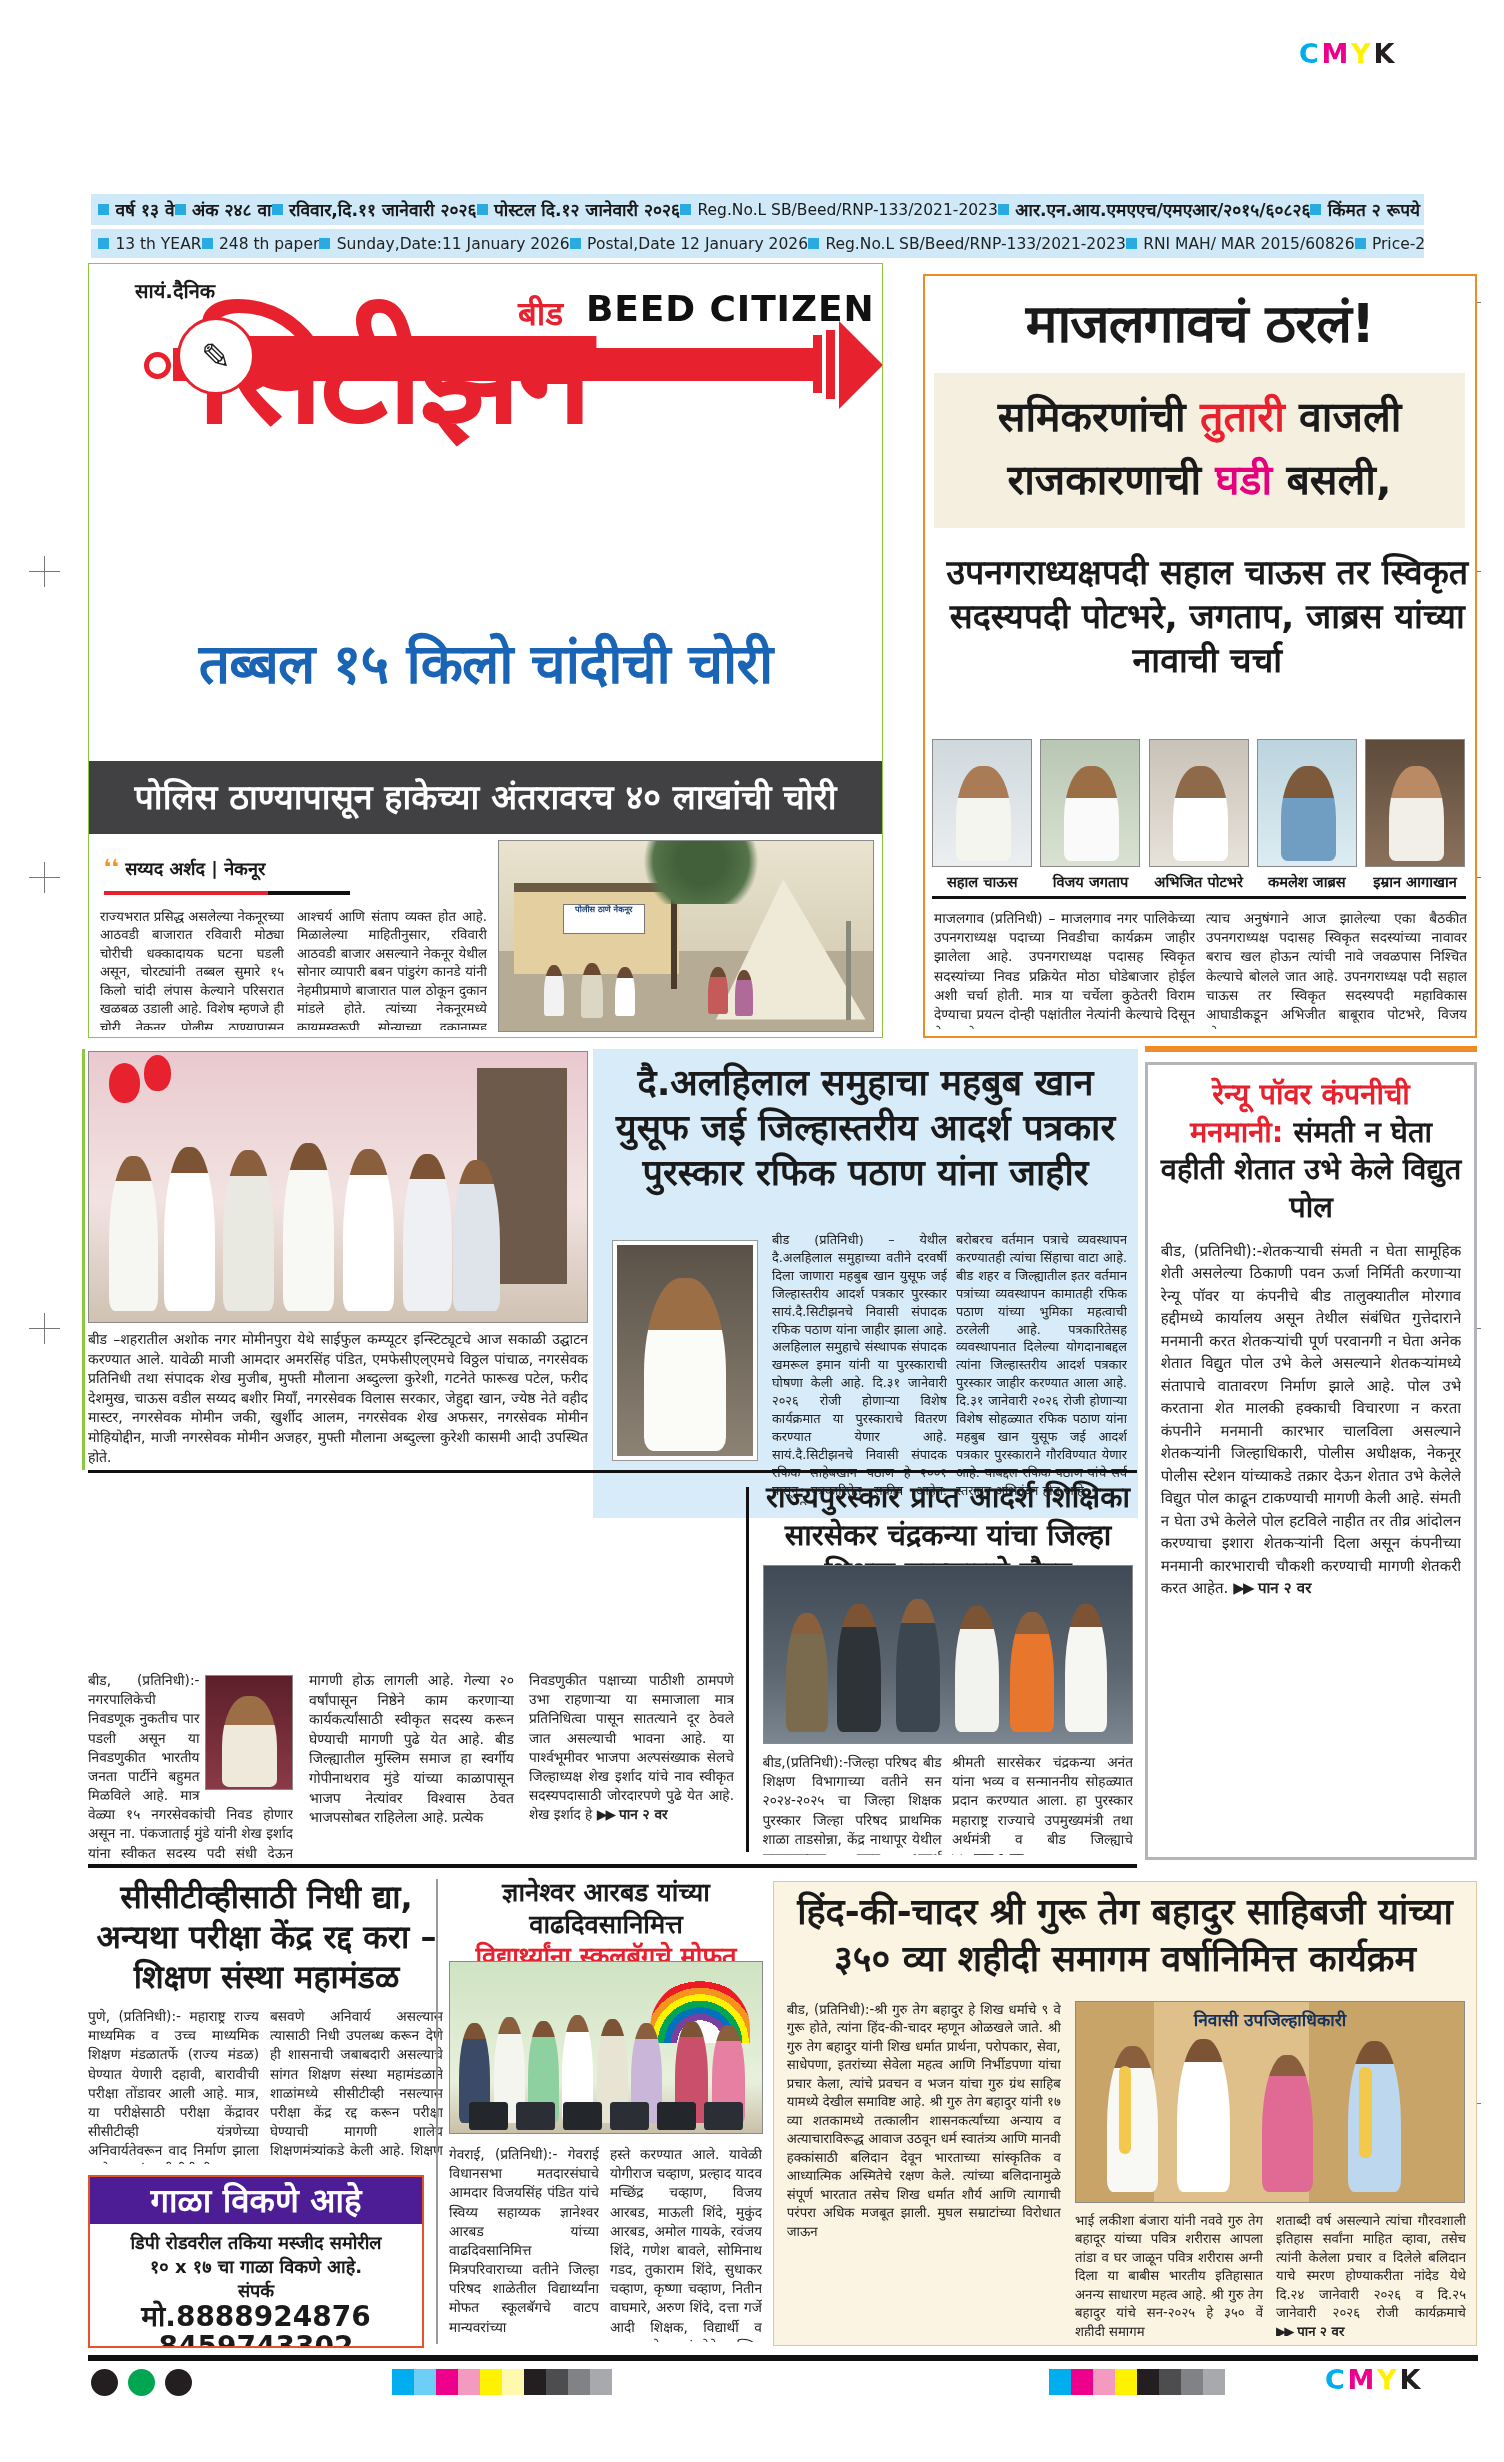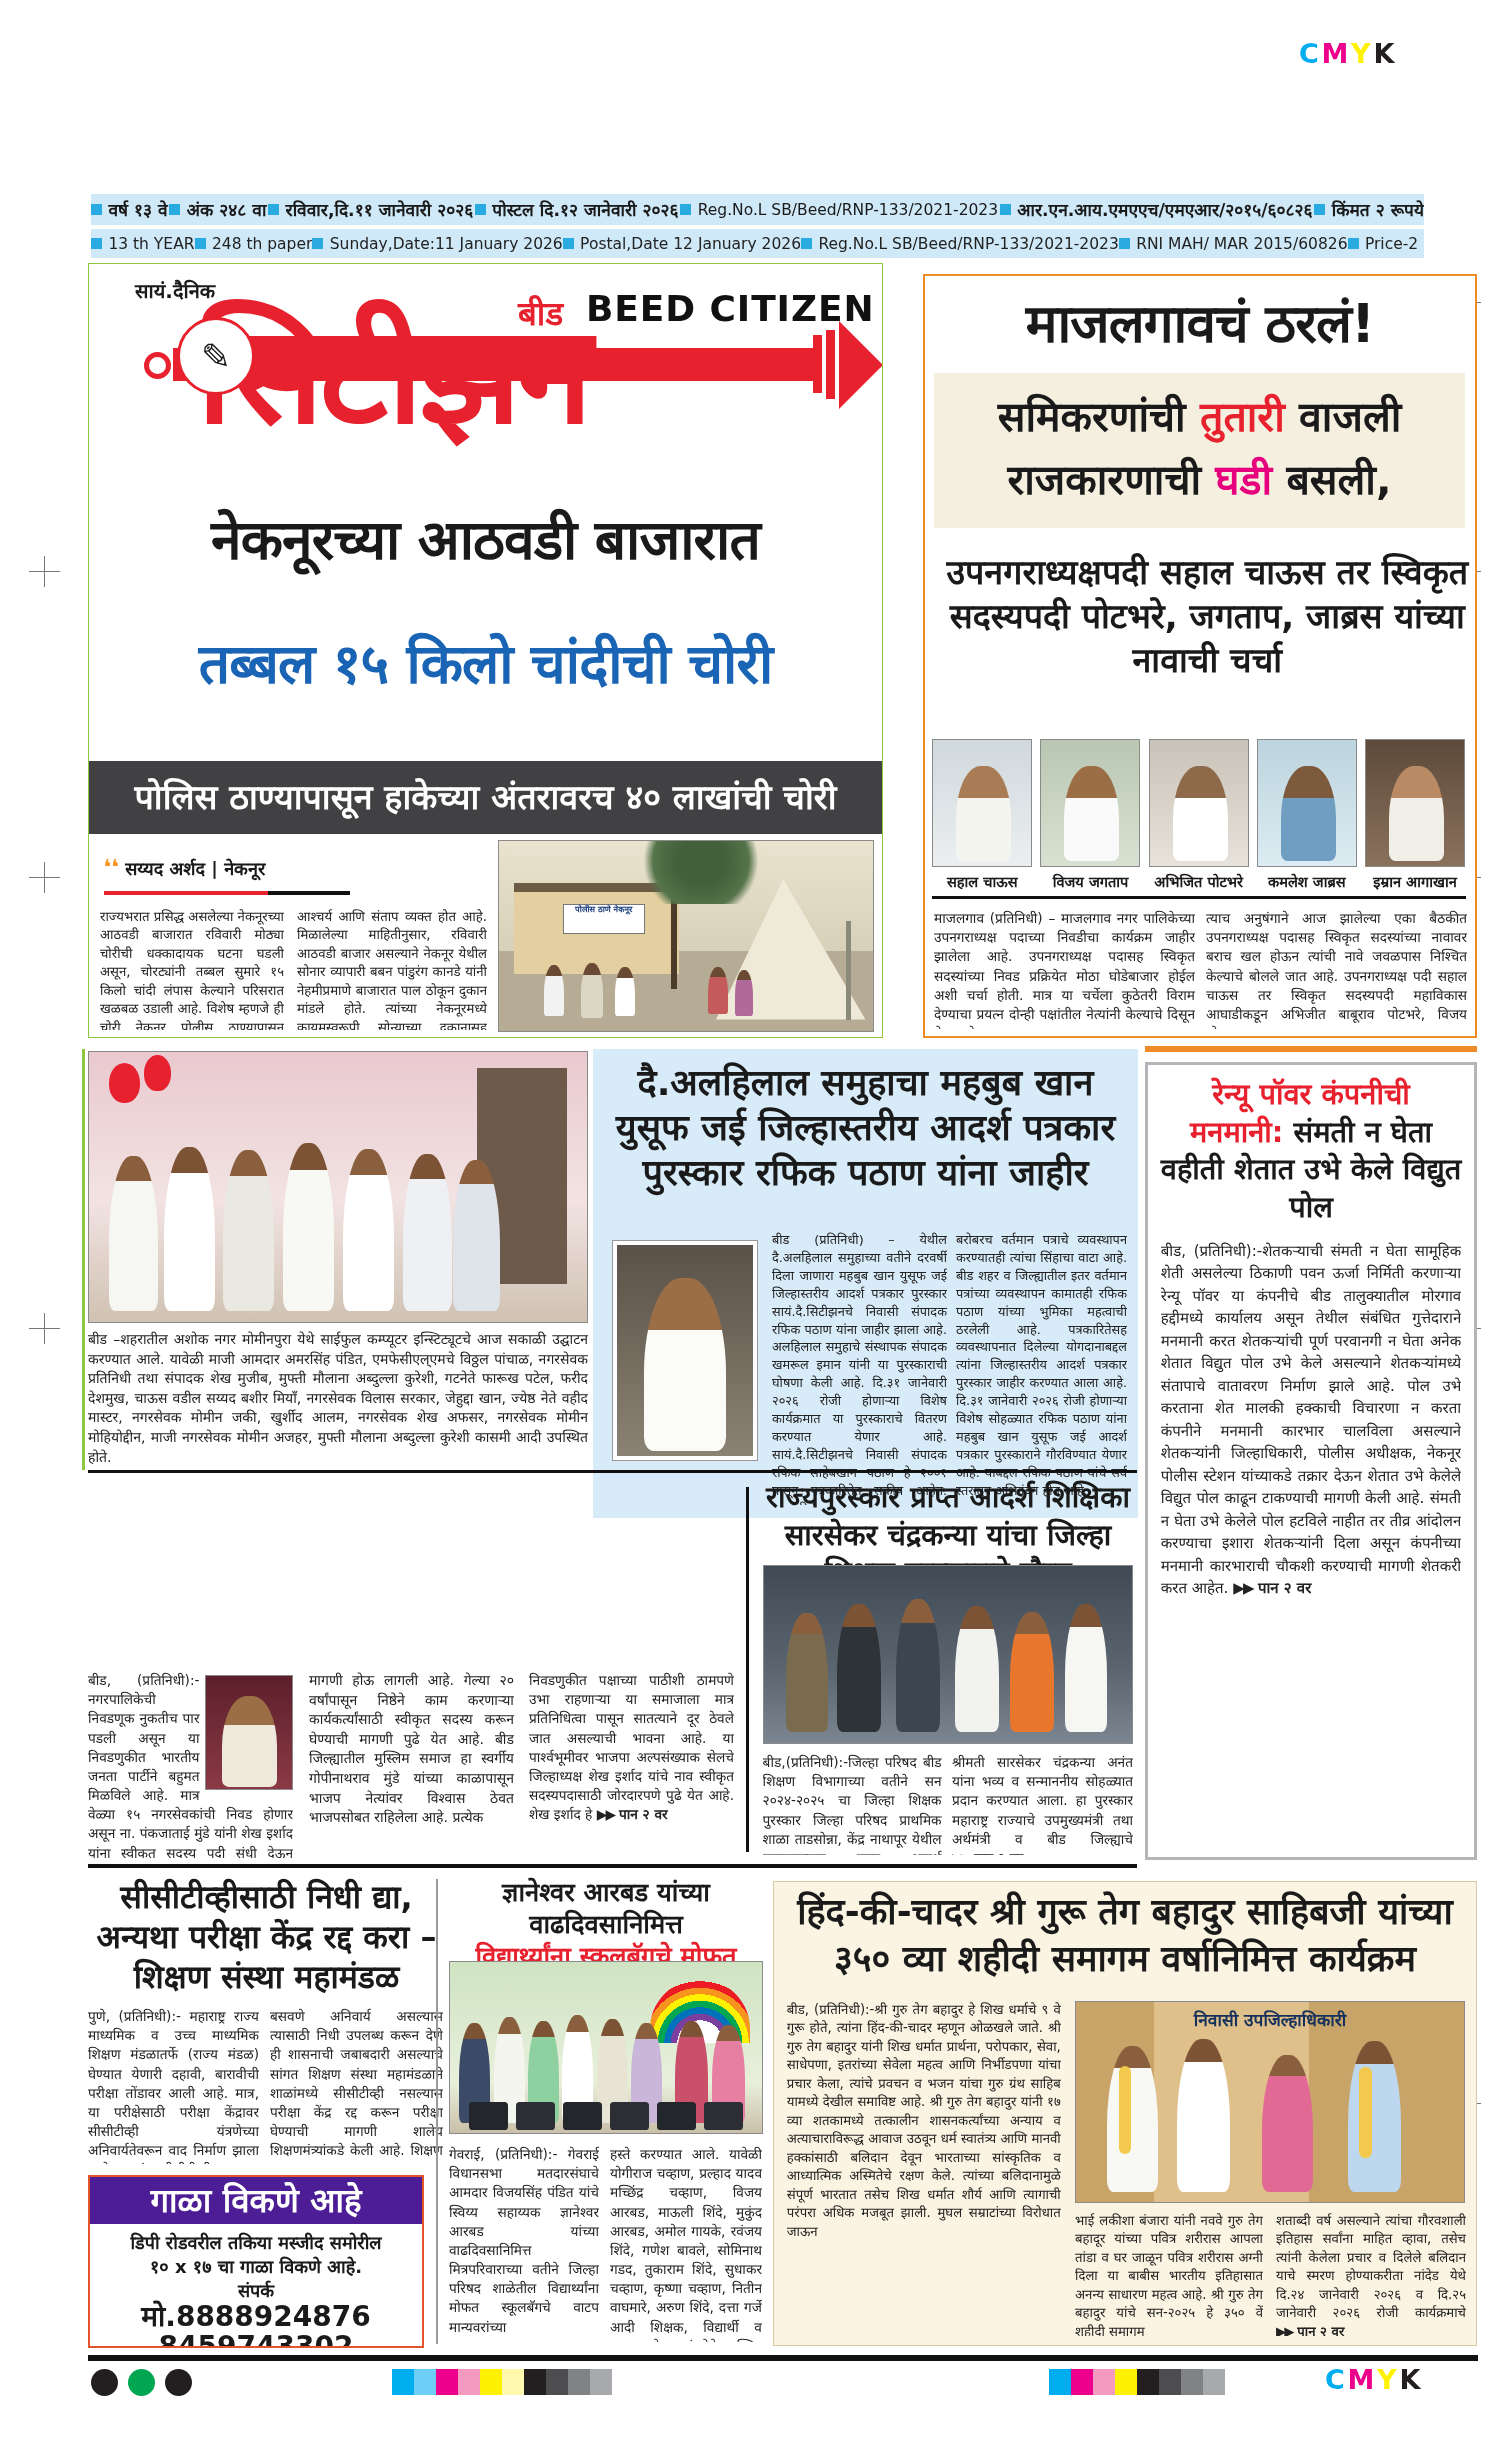--- a/index.html
+++ b/index.html
@@ -14,21 +14,21 @@
   
   .cross{width:31px;height:31px;}
   .cross::before{content:"";position:absolute;left:0;top:14.6px;width:31px;height:1.8px;background:#777;}
   .cross::after{content:"";position:absolute;left:14.6px;top:0;width:1.8px;height:31px;background:#777;}
   .cmyk-word{font-weight:800;font-size:27px;letter-spacing:2.7px;}
   .swatch{width:22px;height:25.5px;display:inline-block;}
   .regdot{width:27px;height:27px;border-radius:50%;display:inline-block;margin-right:5.5px;}
 
   
   .hbar{left:91px;width:1333px;background:#cfe9f8;display:flex;align-items:center;
-        justify-content:space-between;padding:0 0;white-space:nowrap;overflow:hidden;}
+        justify-content:space-between;padding:0 7px;white-space:nowrap;overflow:hidden;}
   .hitem{display:flex;align-items:center;gap:6.4px;}
   .sq{width:11px;height:11px;background:#29abe2;flex:0 0 auto;}
 
   
   #lead{left:88px;top:263px;width:795px;height:775px;border:1.8px solid #8dc63f;background:#fff;}
   .mast-title{font-weight:900;color:#e8212e;font-size:135px;line-height:1;letter-spacing:-3.6px;}
   .mast-bar{background:#e8212e;}
   .nib-tip{background:#e8212e;clip-path:polygon(0 0,100% 50%,0 100%);}
   .headline-xl{font-weight:900;font-size:55px;line-height:1.05;letter-spacing:-0.9px;}
   .subhead-bar{background:#414042;color:#ffffff;font-weight:800;font-size:34px;line-height:73px;}
@@ -144,21 +144,20 @@
     <div class="abs mast-bar" style="left:84px;top:84px;width:640px;height:33px;"></div>
     <div class="abs" style="left:55px;top:88px;width:27px;height:27px;border:5.5px solid #e8212e;border-radius:50%;background:#fff;"></div>
     <div class="abs" style="left:88px;top:53px;width:78px;height:78px;border:3.6px solid #e8212e;border-radius:50%;background:#fff;z-index:3;text-align:center;line-height:73px;font-size:36px;color:#1a1a1a;">✎</div>
     <div class="abs" style="left:724px;top:71px;width:9px;height:58px;background:#e8212e;"></div>
     <div class="abs" style="left:737px;top:66px;width:9px;height:69px;background:#e8212e;"></div>
     <div class="abs nib-tip" style="left:750px;top:57px;width:44px;height:88px;"></div>
     <div class="abs red" style="left:429px;top:25.5px;font-size:33px;font-weight:800;">बीड</div>
     <div class="abs" style="left:497px;top:24px;font-size:36px;font-weight:800;letter-spacing:0.9px;color:#111;">BEED CITIZEN</div>
     <div class="abs mast-title" style="left:108px;top:44px;z-index:2;">सिटीझन</div>
 
-    <div class="abs headline-xl ctr" style="left:0;top:248px;width:100%;">नेकनूरच्या आठवडी बाजारात</div>
     <div class="abs headline-xl ctr blue" style="left:0;top:372px;width:100%;">तब्बल १५ किलो चांदीची चोरी</div>
     <div class="abs subhead-bar ctr" style="left:0;top:497px;width:100%;height:73px;">पोलिस ठाण्यापासून हाकेच्या अंतरावरच ४० लाखांची चोरी</div>
 
     <div class="abs" style="left:14.6px;top:591px;font-size:18px;font-weight:800;">
       <span style="color:#f7941d;font-size:22px;">❛❛</span>
       <span>सय्यद अर्शद | नेकनूर</span>
     </div>
     <div class="abs byline-rule" style="left:14.6px;top:627px;width:164px;background:#e8212e;"></div>
     <div class="abs byline-rule" style="left:179px;top:627px;width:82px;background:#111;"></div>
 

